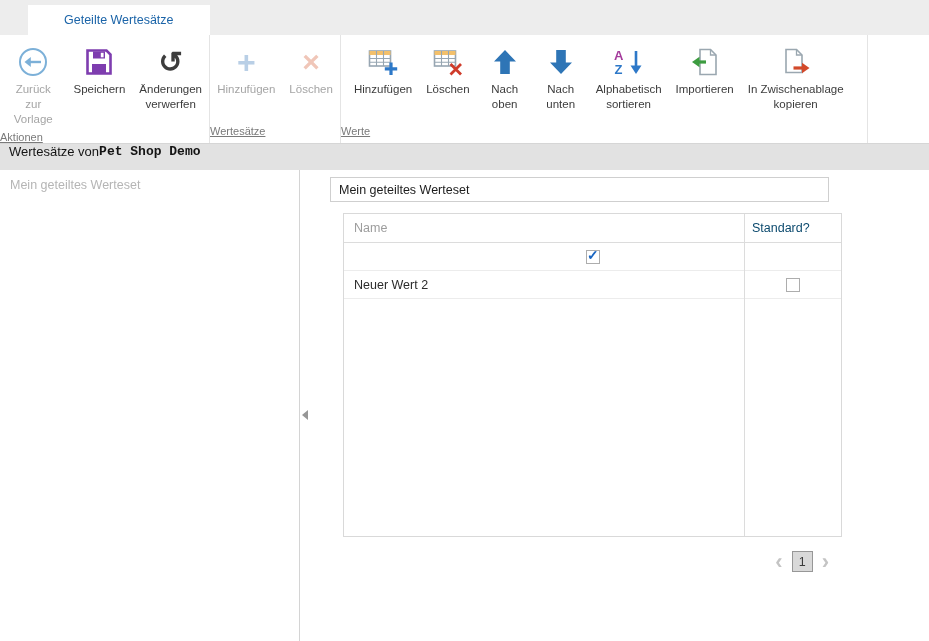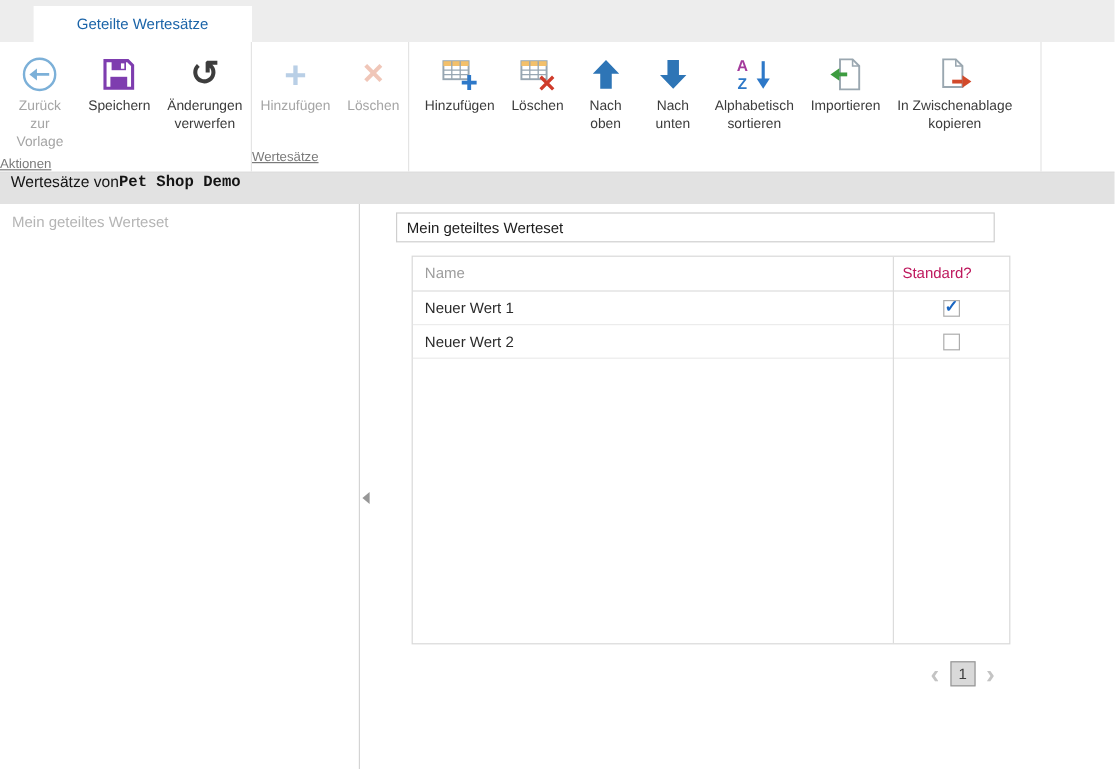--- a/index.html
+++ b/index.html
@@ -47,21 +47,21 @@
 
   
   .name-input { position:absolute; left:330px; top:177px; width:499px; height:25px;
     border:1px solid #cfcfcf; background:#fff; font-family:"Liberation Sans",sans-serif;
     font-size:12.5px; color:#1c1c1c; padding:0 8px; outline:none; }
   .vtable { position:absolute; left:343px; top:213px; width:499px; height:324px;
     border:1px solid #d9d9d9; background:#fff; }
   .vt-coldiv { position:absolute; left:400px; top:0; bottom:0; width:1px; background:#dcdcdc; }
   .vt-header { display:flex; height:29px; align-items:center; border-bottom:1px solid #dcdcdc; }
   .vt-hname { width:400px; padding-left:10px; font-size:12.5px; color:#9d9d9d; }
-  .vt-hstd  { flex:1; padding-left:8px; font-size:12.5px; color:#be185d; }
+  .vt-hstd  { flex:1; padding-left:8px; font-size:12.5px; color:#0c4a6e; }
   .vt-row { display:flex; height:28px; align-items:center; border-bottom:1px solid #ececec; cursor:pointer; }
   .vt-name { width:400px; padding-left:10px; font-size:12.5px; color:#2b2b2b; }
   .vt-std { flex:1; display:flex; justify-content:center; }
   .cbx { width:14px; height:14px; border:1px solid #adadad; background:#fff; position:relative; cursor:pointer; }
   .cbx.checked::after { content:"\2713"; position:absolute; left:0.5px; top:-3.5px;
     font-size:14px; font-weight:bold; color:#1a66c2; }
 
   
   .pager { position:absolute; top:551px; left:330px; width:499px; display:flex;
     justify-content:flex-end; align-items:center; gap:9px; }
@@ -204,20 +204,21 @@
               <path d="M5 2.5 H15.5 L21 8 V25.5 H5 Z" fill="#fff" stroke="#9aa7b0" stroke-width="1.6"></path>
               <path d="M15.5 2.5 V8 H21" fill="none" stroke="#9aa7b0" stroke-width="1.3"></path>
               <rect x="12.5" y="19.4" width="8.5" height="3.2" fill="#d2492a"></rect>
               <polygon points="28.5,21 21,15.8 21,26.2" fill="#d2492a"></polygon>
             </svg>
           </span>
           <span class="rlb">In Zwischenablage
 kopieren</span>
         </div>
       </div>
+      <div class="rgroup-label">Werte</div>
     </div>
   </div>
 
   <div class="infobar">
     <span>Wertesätze von </span>
     <span class="bold">Pet Shop Demo</span>
   </div>
 
   <div class="sidebar">
     <div class="side-item">Mein geteiltes Werteset</div>
@@ -228,21 +229,20 @@
 
   <input class="name-input" type="text" value="Mein geteiltes Werteset" style="">
 
   <div class="vtable">
     <div class="vt-coldiv"></div>
     <div class="vt-header">
       <div class="vt-hname">Name</div>
       <div class="vt-hstd">Standard?</div>
     </div>
     <div class="vt-row">
-      <div class="vt-name">Neuer Wert 1</div>
       <div class="vt-std">
         <span class="cbx checked"></span>
       </div>
     </div>
     <div class="vt-row">
       <div class="vt-name">Neuer Wert 2</div>
       <div class="vt-std">
         <span class="cbx"></span>
       </div>
     </div>

